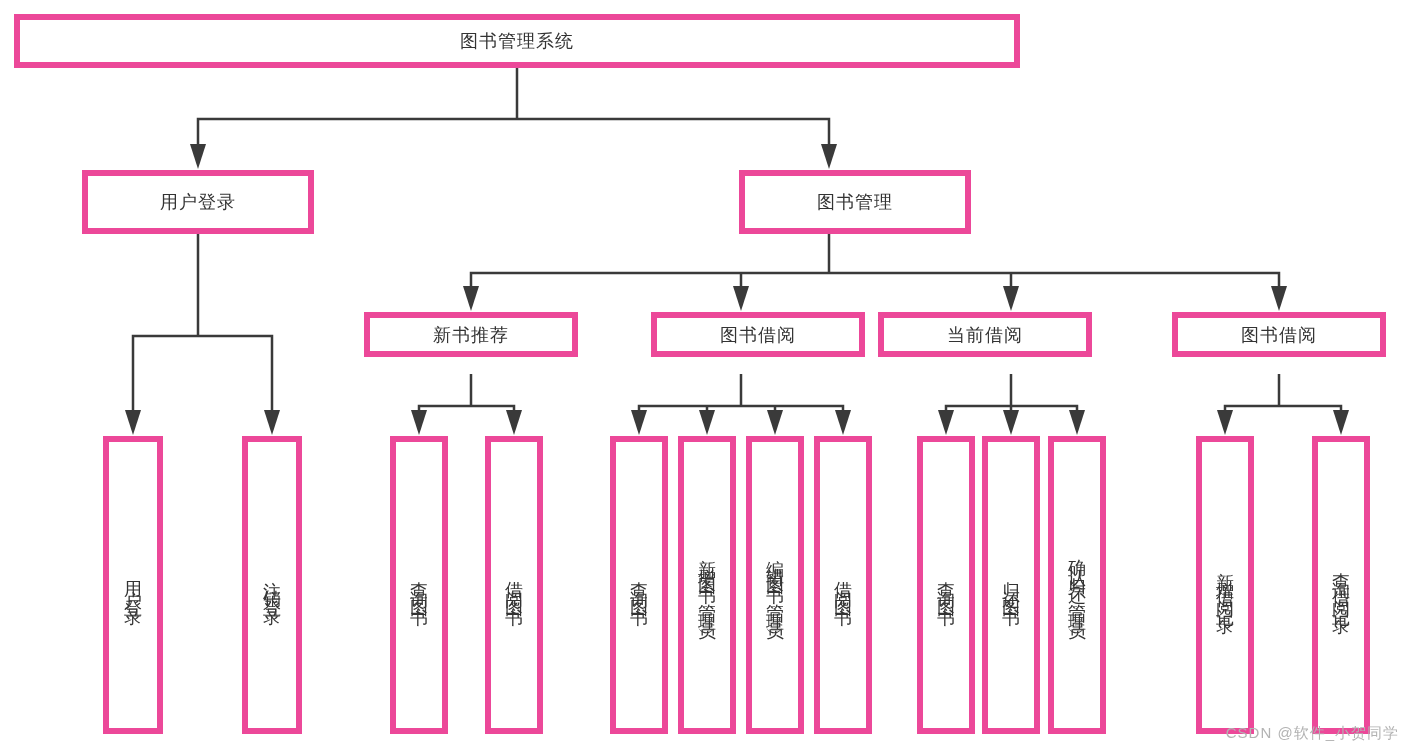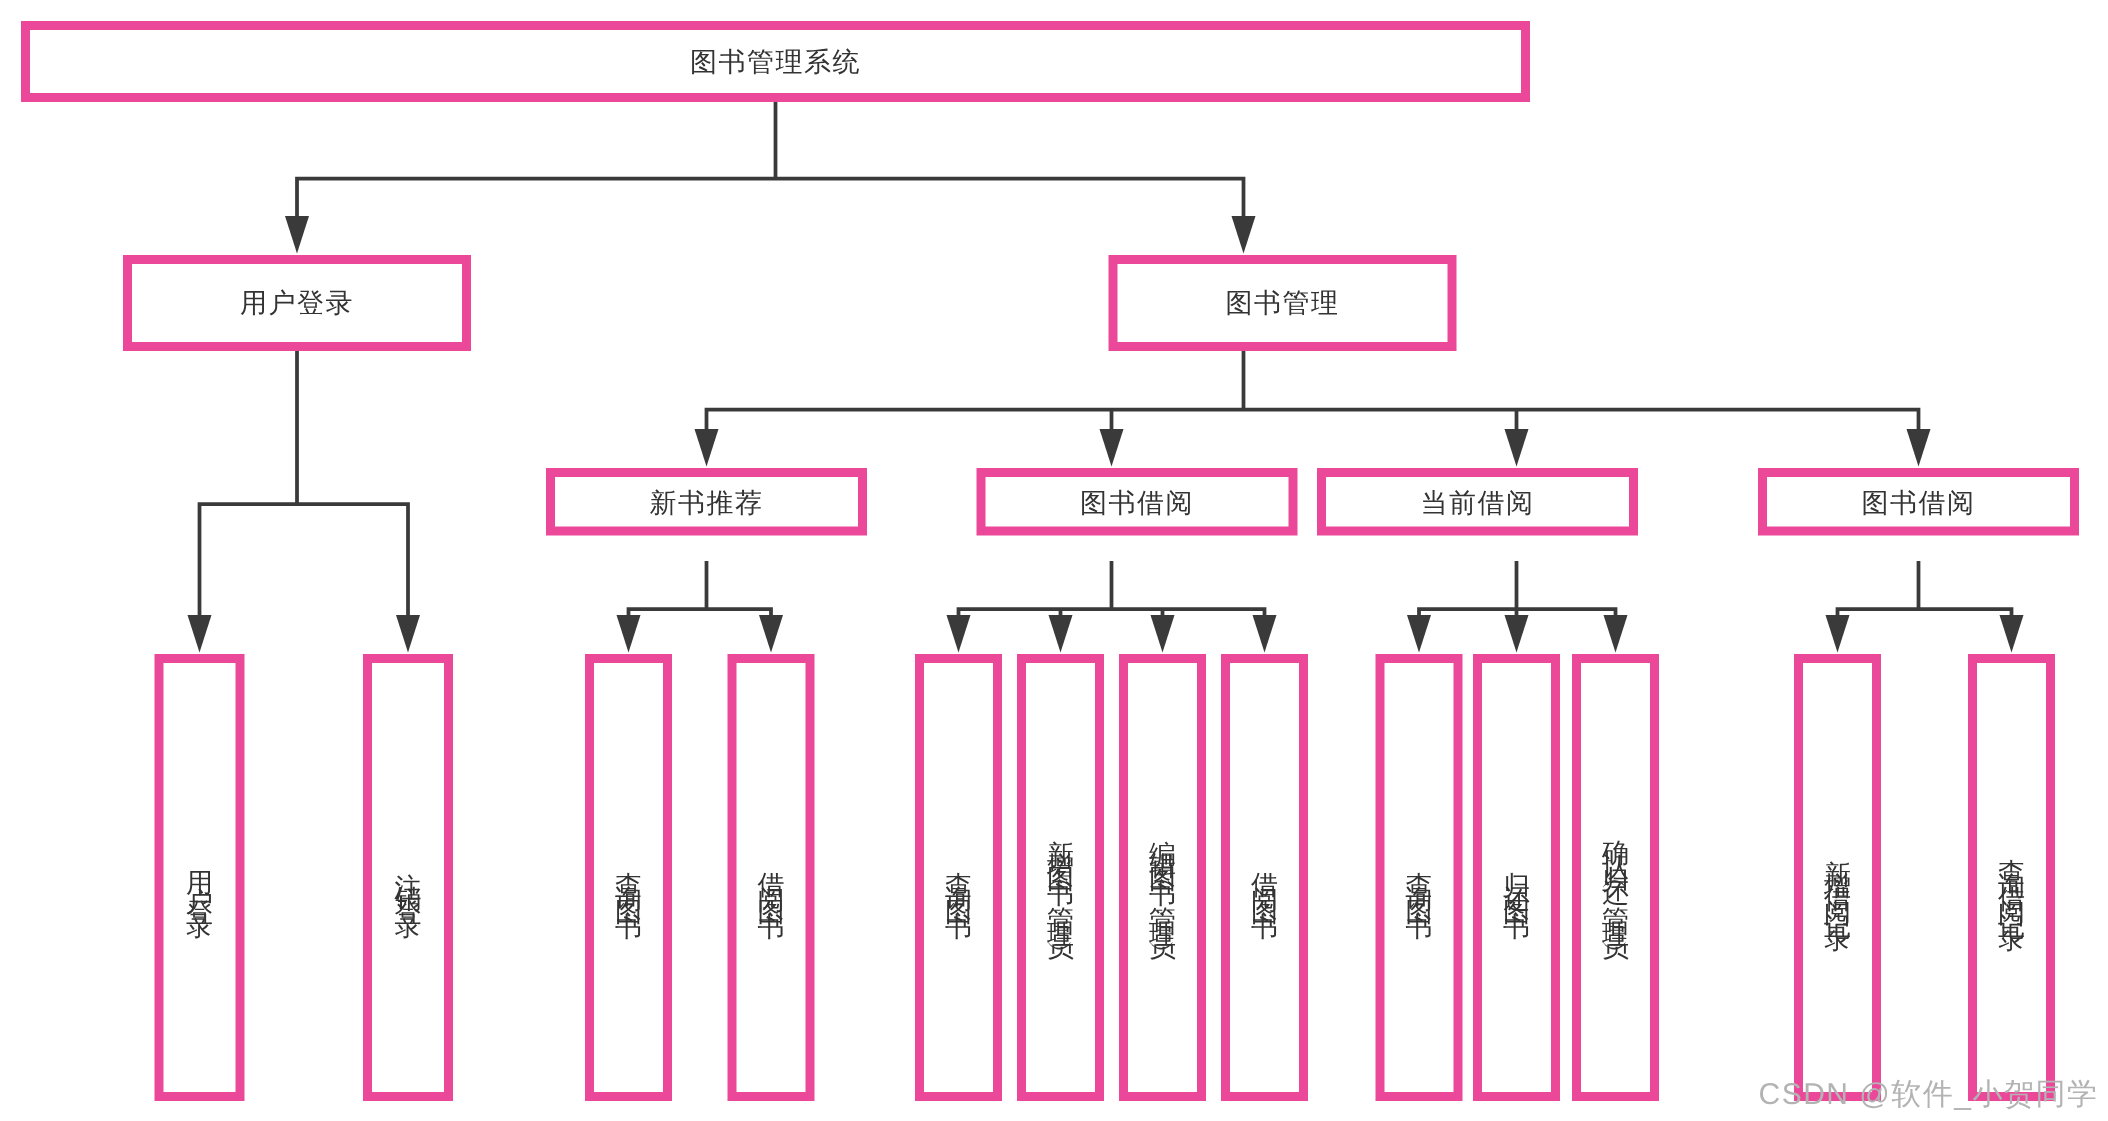--- a/index.html
+++ b/index.html
@@ -66,21 +66,21 @@
   .lf-b4 { left: 814px; width: 58px; }
   .lf-c1 { left: 917px;  width: 58px; }
   .lf-c2 { left: 982px;  width: 58px; }
   .lf-c3 { left: 1048px; width: 58px; }
   .lf-d1 { left: 1196px; width: 58px; }
   .lf-d2 { left: 1312px; width: 58px; }
   .watermark {
     position: absolute;
     right: 6px;
     bottom: 4px;
-    font-size: 20px;
+    font-size: 15px;
     color: #b3b3b3;
     letter-spacing: 1px;
     z-index: 3;
     white-space: nowrap;
   }
 </style>
 </head>
 <body>
 
 <div class="canvas">

